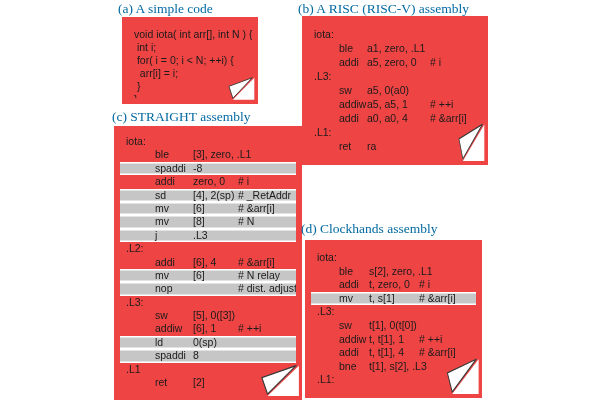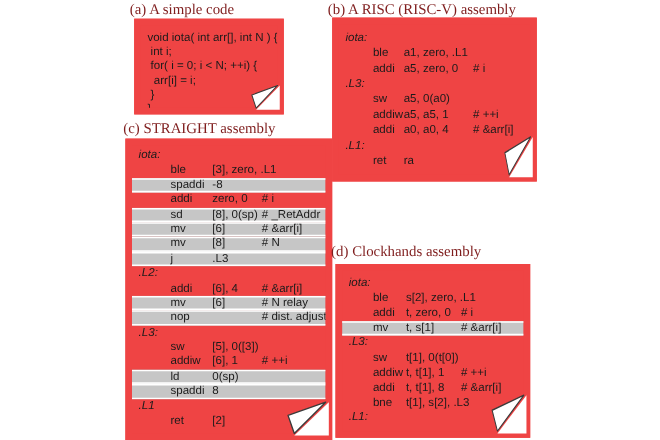--- a/index.html
+++ b/index.html
@@ -1,27 +1,27 @@
 <!DOCTYPE html>
 <html><head>
 <meta charset="utf-8">
 <style>
   html,body{margin:0;padding:0;background:#fff;}
   #stage{position:relative;width:600px;height:400px;background:#ffffff;overflow:hidden;
          font-family:"Liberation Sans",sans-serif;color:#1b1b1b;}
-  .caption{position:absolute;font-family:"Liberation Serif",serif;font-size:13.5px;color:#7f1d1d;white-space:nowrap;}
+  .caption{position:absolute;font-family:"Liberation Serif",serif;font-size:13.5px;color:#0369a1;white-space:nowrap;}
   .notebox{position:absolute;background:#ef4444;border:6px solid #ef4444;box-sizing:border-box;}
   .codewrap{position:relative;width:100%;height:100%;overflow:hidden;}
   .fold{position:absolute;right:-1px;bottom:-1px;overflow:visible;}
 
   
   .cline{white-space:pre;font-size:10.5px;height:13px;line-height:13px;padding-left:6px;}
   
   .aline{position:relative;white-space:pre;font-size:10.5px;}
-  .aline.lbl{padding-left:6px;font-style:italic;}
+  .aline.lbl{padding-left:6px;}
   .mn{display:inline-block;}
   .cm{position:absolute;top:0;}
   .hl{background:#c6c6c6;box-shadow:inset 0 1.5px 0 #fff, inset 0 -1.5px 0 #fff;}
 
   
   #panel-a{left:122px;top:17px;width:136px;height:87px;}
   #panel-a .codewrap{padding-top:5px;box-sizing:border-box;}
   
   #panel-b{left:302px;top:16px;width:186px;height:149px;}
   #panel-b .codewrap{padding-top:5px;box-sizing:border-box;}
@@ -90,21 +90,21 @@
     </svg>
   </div>
 
   <div class="caption" id="cap-c">(c) STRAIGHT assembly</div>
   <div class="notebox" id="panel-c">
     <div class="codewrap">
         <div class="aline lbl">iota:</div>
         <div class="aline ins"><span class="mn">ble</span><span class="op">[3], zero, .L1</span></div>
         <div class="aline ins hl"><span class="mn">spaddi</span><span class="op">-8</span></div>
         <div class="aline ins"><span class="mn">addi</span><span class="op">zero, 0</span><span class="cm"># i</span></div>
-        <div class="aline ins hl"><span class="mn">sd</span><span class="op">[8], 0(sp)</span><span class="cm"># _RetAddr</span></div>
+        <div class="aline ins hl"><span class="mn">sd</span><span class="op">[4], 2(sp)</span><span class="cm"># _RetAddr</span></div>
         <div class="aline ins hl"><span class="mn">mv</span><span class="op">[6]</span><span class="cm"># &amp;arr[i]</span></div>
         <div class="aline ins hl"><span class="mn">mv</span><span class="op">[8]</span><span class="cm"># N</span></div>
         <div class="aline ins hl"><span class="mn">j</span><span class="op">.L3</span></div>
         <div class="aline lbl">.L2:</div>
         <div class="aline ins"><span class="mn">addi</span><span class="op">[6], 4</span><span class="cm"># &amp;arr[i]</span></div>
         <div class="aline ins hl"><span class="mn">mv</span><span class="op">[6]</span><span class="cm"># N relay</span></div>
         <div class="aline ins hl"><span class="mn">nop</span><span class="op"></span><span class="cm"># dist. adjust</span></div>
         <div class="aline lbl">.L3:</div>
         <div class="aline ins"><span class="mn">sw</span><span class="op">[5], 0([3])</span></div>
         <div class="aline ins"><span class="mn">addiw</span><span class="op">[6], 1</span><span class="cm"># ++i</span></div>
@@ -122,21 +122,21 @@
   <div class="caption" id="cap-d">(d) Clockhands assembly</div>
   <div class="notebox" id="panel-d">
     <div class="codewrap">
         <div class="aline lbl">iota:</div>
         <div class="aline ins"><span class="mn">ble</span><span class="op">s[2], zero, .L1</span></div>
         <div class="aline ins"><span class="mn">addi</span><span class="op">t, zero, 0</span><span class="cm"># i</span></div>
         <div class="aline ins hl"><span class="mn">mv</span><span class="op">t, s[1]</span><span class="cm"># &amp;arr[i]</span></div>
         <div class="aline lbl">.L3:</div>
         <div class="aline ins"><span class="mn">sw</span><span class="op">t[1], 0(t[0])</span></div>
         <div class="aline ins"><span class="mn">addiw</span><span class="op">t, t[1], 1</span><span class="cm"># ++i</span></div>
-        <div class="aline ins"><span class="mn">addi</span><span class="op">t, t[1], 8</span><span class="cm"># &amp;arr[i]</span></div>
+        <div class="aline ins"><span class="mn">addi</span><span class="op">t, t[1], 4</span><span class="cm"># &amp;arr[i]</span></div>
         <div class="aline ins"><span class="mn">bne</span><span class="op">t[1], s[2], .L3</span></div>
         <div class="aline lbl">.L1:</div>
       </div>
     <svg class="fold" width="32" height="38" viewBox="0 0 40 36" preserveAspectRatio="none">
       <polygon points="9,37 42,37 42,4" fill="#ffffff" stroke="none"></polygon>
       <polygon points="9,35 39,4 3,17" fill="#ffffff" stroke="#3a3a3a" stroke-width="1.2" stroke-linejoin="round"></polygon>
     </svg>
   </div>
 
 </div>

